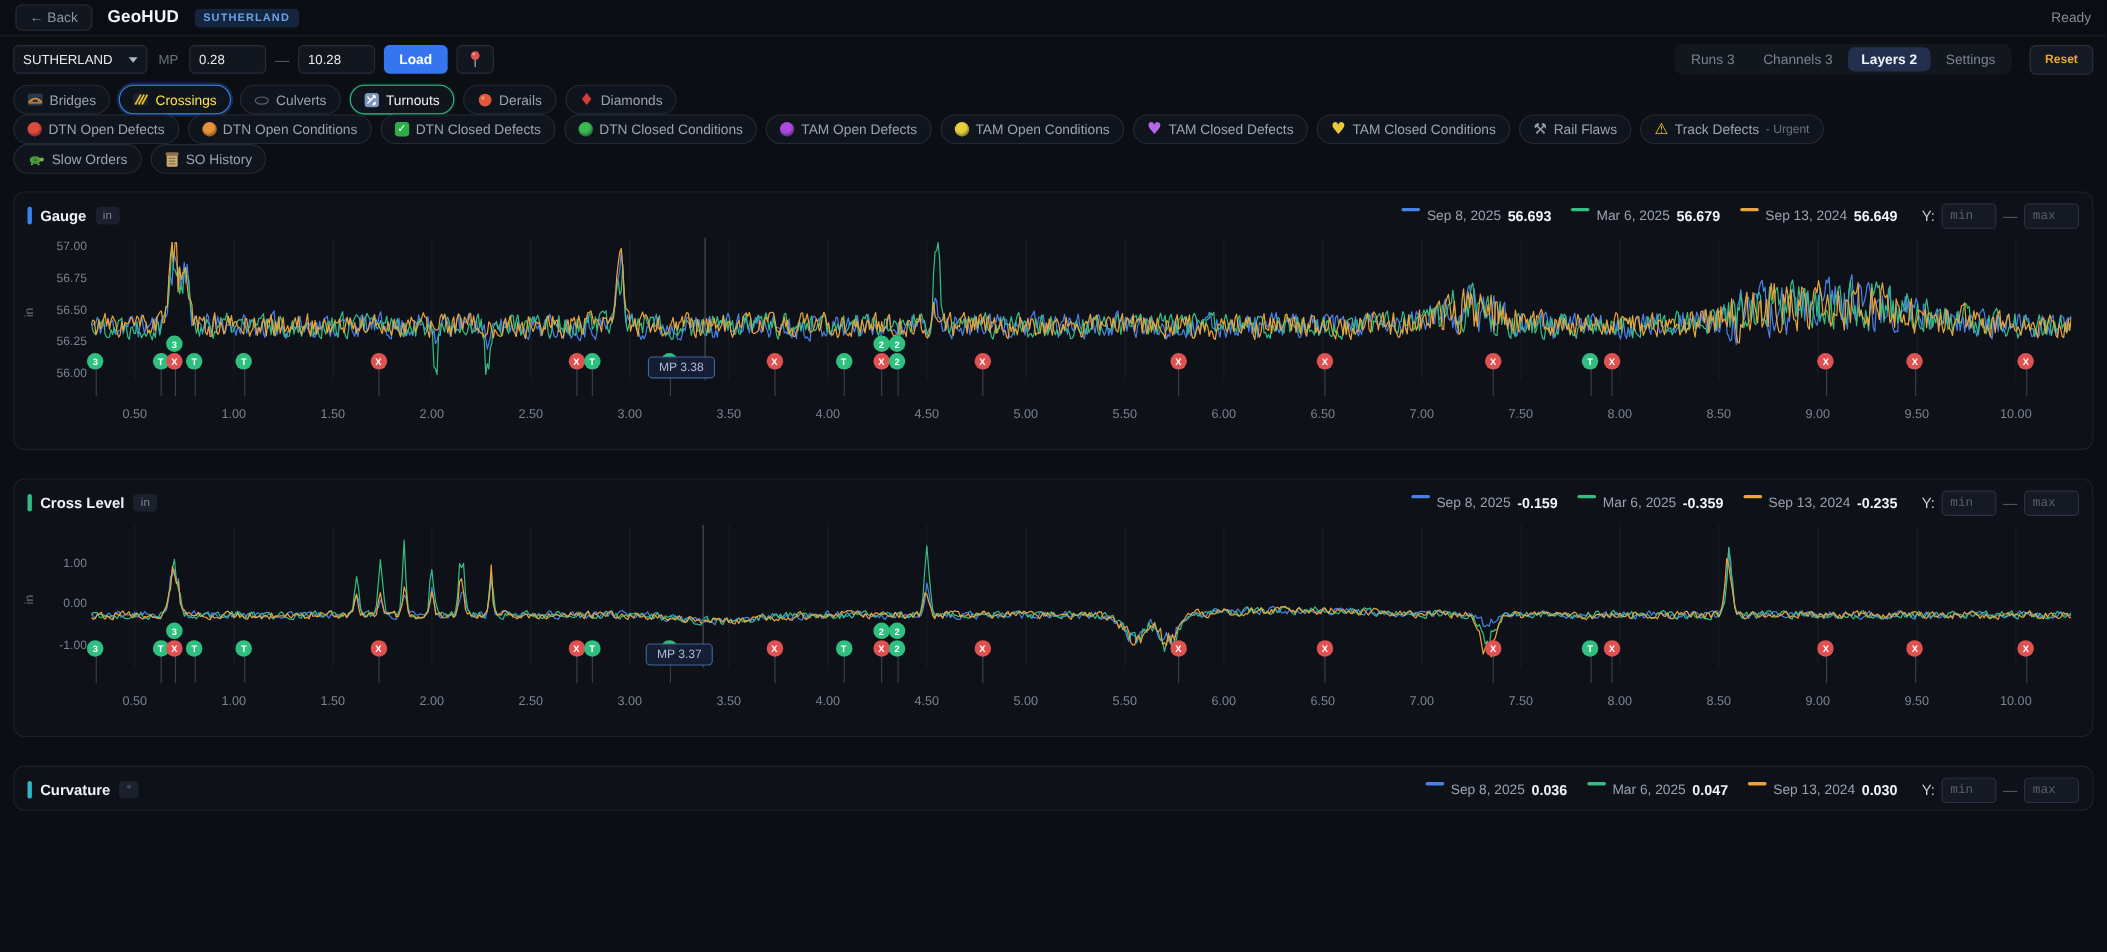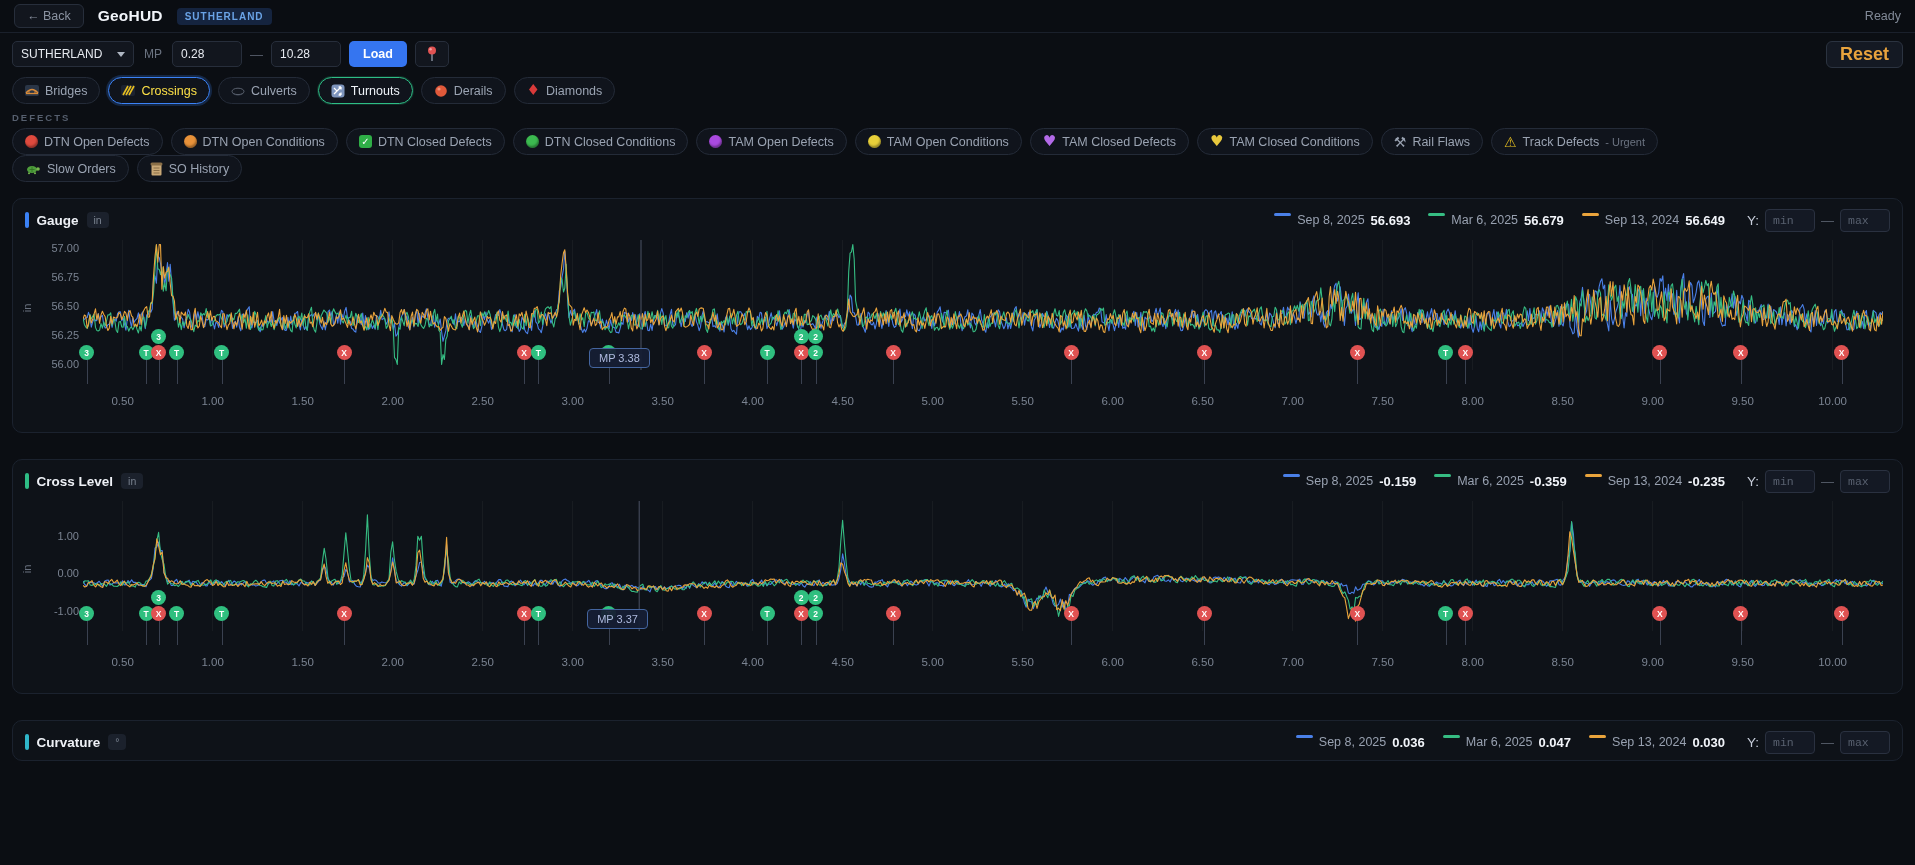--- a/index.html
+++ b/index.html
@@ -33,21 +33,21 @@
   .dash { color:#59606d; }
   .btn-load { height:26px; padding:0 14px; background:#3575f0; border:none; border-radius:5px;
     color:#fff; font-size:12.5px; font-weight:600; cursor:pointer; }
   .btn-pin { height:26px; width:34px; display:flex; align-items:center; justify-content:center;
     background:#12161e; border:1px solid #272e3b; border-radius:5px; cursor:pointer; }
   .seg-group { display:flex; align-items:center; gap:2px; background:#12161d;
     border-radius:8px; padding:3px; }
   .seg { padding:4px 12px; border-radius:6px; color:#79828f; font-size:12.5px; cursor:pointer; }
   .seg.active { background:#22304d; color:#f0f3f8; font-weight:600; }
   .btn-reset { height:27px; padding:0 13px; margin-left:8px; background:#141923;
-    border:1px solid #2b3340; border-radius:6px; color:#e8a33d; font-size:18px;
+    border:1px solid #2b3340; border-radius:6px; color:#e8a33d; font-size:11px;
     font-weight:600; cursor:pointer; }
   
   .filters { padding:2px 12px 6px; }
   .sec-label { font-size:9.5px; font-weight:700; letter-spacing:2px; color:#565f6e;
     margin:8px 0 5px; }
   .pill-row { display:flex; flex-wrap:wrap; gap:8px; }
   .pill { display:flex; align-items:center; gap:6px; height:27px; padding:0 12px;
     background:#10141c; border:1px solid #242b38; border-radius:14px;
     color:#9aa3b2; font-size:12.5px; cursor:pointer; white-space:nowrap; }
   .pill.on-blue { border:1.5px solid #3b82f6; box-shadow:0 0 0 2px rgba(59,130,246,.22);
@@ -123,20 +123,26 @@
   <input class="mp-input" value="10.28" style="">
   <button class="btn-load">Load</button>
   <button class="btn-pin">
     <svg class="mini-svg" width="12" height="16" viewBox="0 0 12 16">
       <line x1="6" y1="6" x2="6" y2="15" stroke="#8b93a1" stroke-width="1.4"></line>
       <circle cx="6" cy="4.5" r="4" fill="#e05252"></circle>
       <circle cx="4.6" cy="3.2" r="1.2" fill="#f2a0a0"></circle>
     </svg>
   </button>
   <span class="spacer"></span>
+  <div class="seg-group" id="seg-tabs">
+      <div class="seg">Runs 3</div>
+      <div class="seg">Channels 3</div>
+      <div class="seg active">Layers 2</div>
+      <div class="seg">Settings</div>
+    </div>
   <button class="btn-reset">Reset</button>
 </div>
 
 <div class="filters" id="filters">
     <div class="pill-row">
       <div class="pill">
         <svg class="mini-svg" width="14" height="13" viewBox="0 0 14 13">
           <rect x="0" y="1" width="14" height="11" rx="2" fill="#2a3546"></rect>
           <path d="M1 9 Q7 2 13 9" stroke="#d98b3a" fill="none" stroke-width="1.3"></path>
           <line x1="1" y1="9.5" x2="13" y2="9.5" stroke="#d98b3a" stroke-width="1.3"></line>
@@ -173,21 +179,20 @@
           <circle cx="7" cy="7" r="5.8" fill="#e0593a"></circle>
           <circle cx="5" cy="5" r="1.6" fill="#f0927a"></circle>
         </svg>
         <span>Derails</span>
       </div>
       <div class="pill">
         <span class="glyph-ic" style="color:#d93a3a;font-size:15px">♦</span>
         <span>Diamonds</span>
       </div>
     </div>
-    <div class="sec-label">DEFECTS</div>
     <div class="pill-row">
       <div class="pill">
         <span class="dot" style="background:#df4a3e"></span>
         <span>DTN Open Defects</span>
       </div>
       <div class="pill">
         <span class="dot" style="background:#e8923a"></span>
         <span>DTN Open Conditions</span>
       </div>
       <div class="pill">

